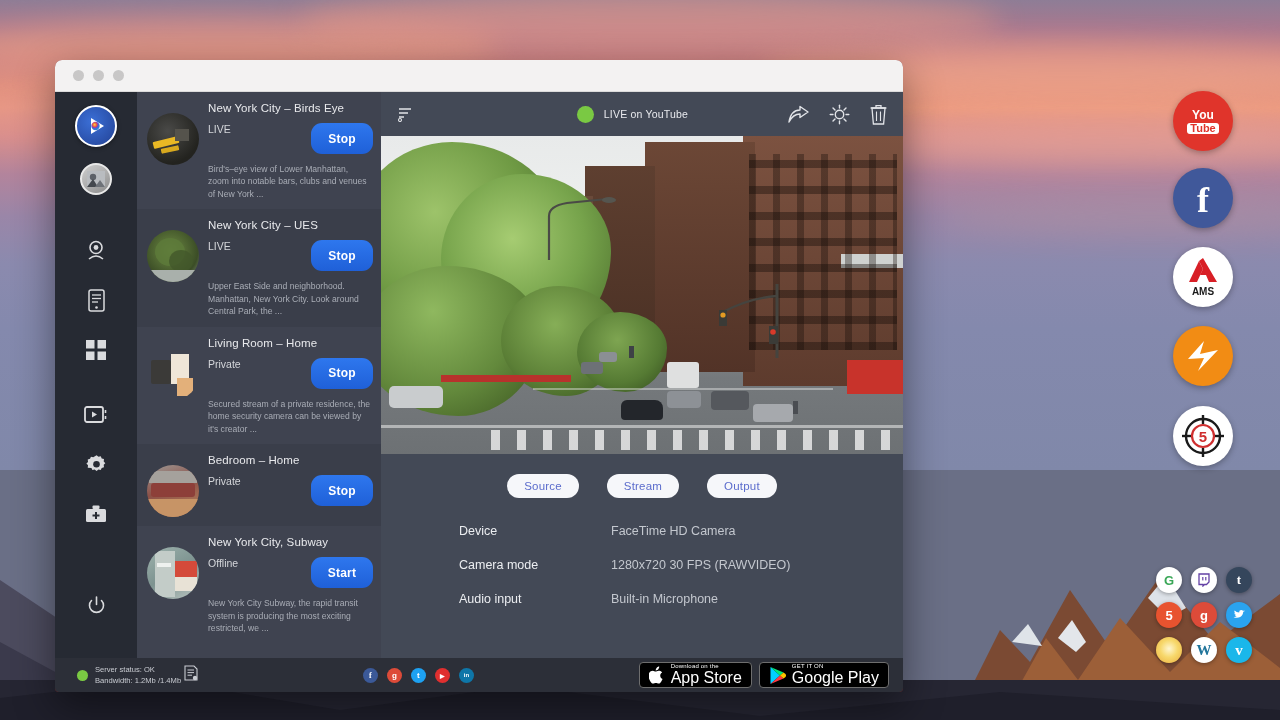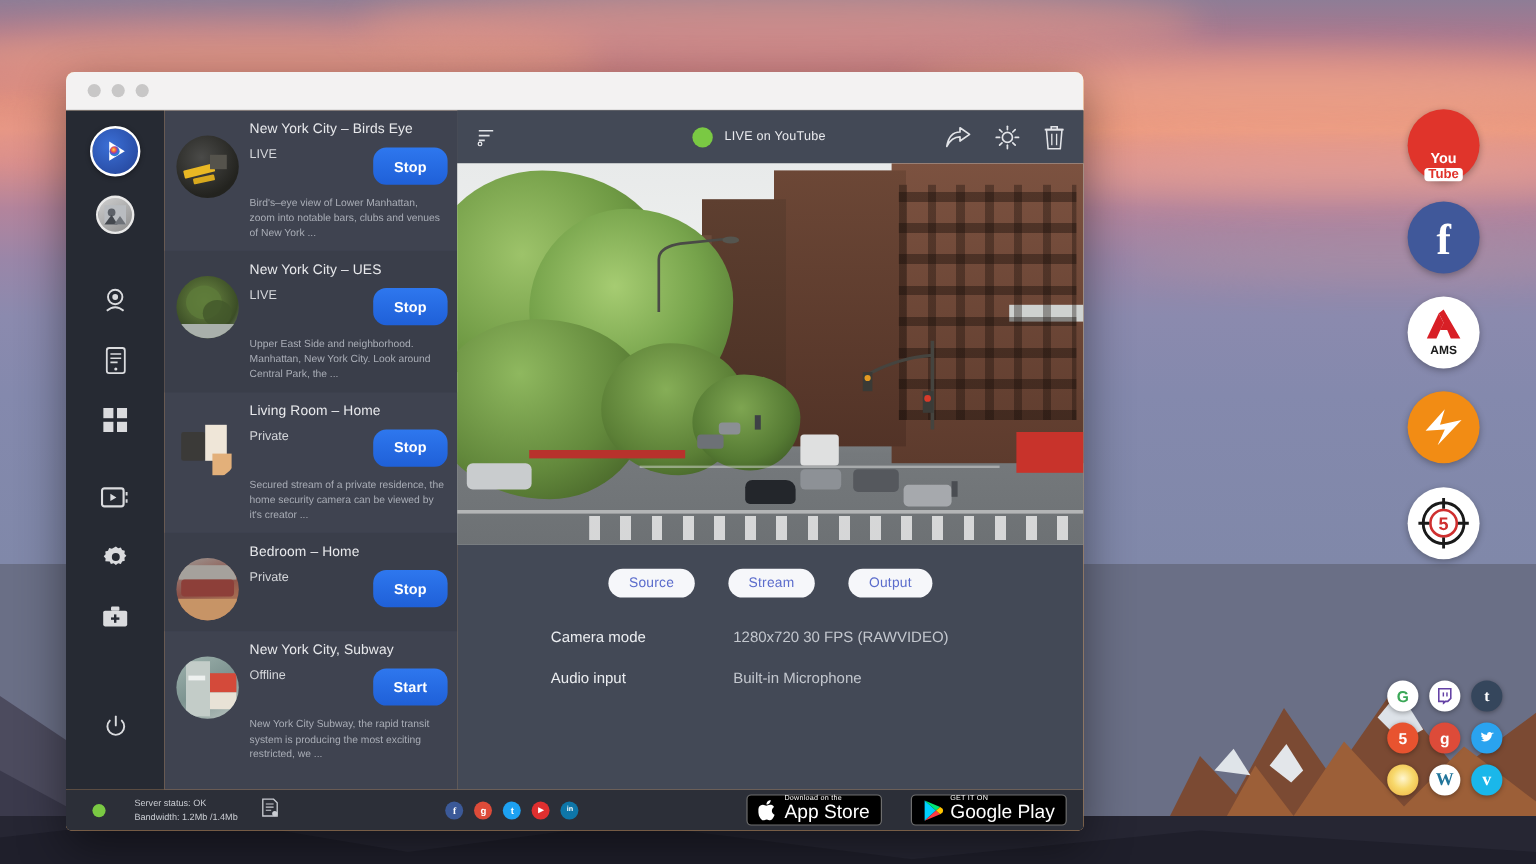--- a/index.html
+++ b/index.html
@@ -32,21 +32,21 @@
     position:absolute; border-radius:50%;
     filter:blur(14px); opacity:.55;
   }
   .mtn { position:absolute; bottom:0; left:0; width:1280px; height:340px; }
 
   
   #window {
     position:absolute; left:55px; top:60px; width:848px; height:632px;
     border-radius:7px 7px 4px 4px; overflow:hidden;
     box-shadow:0 14px 40px rgba(0,0,0,.45);
-    background:#fdba74;
+    background:#7f1d1d;
   }
   #titlebar {
     height:32px; background:#f3f2f2;
     border-bottom:1px solid #dcdbdb;
     display:flex; align-items:center; padding-left:18px; gap:9px;
   }
   .dot { width:11px; height:11px; border-radius:50%; background:#c8c7c7; }
 
   #appbody { display:flex; height:566px; }
 
@@ -159,21 +159,21 @@
 
   
   #specs { padding:26px 0 0 78px; }
   .spec { display:flex; margin-bottom:20px; }
   .spec-k { width:152px; color:#eceef1; font-size:12.5px; }
   .spec-v { color:#c3c7ce; font-size:12.5px; }
 
   
   #footer {
     height:34px; background:#2c2f38; display:flex; align-items:center;
-    padding:16px 14px; gap:24px;
+    padding:16px 14px; gap:7px;
   }
   .srv-dot { width:11px; height:11px; border-radius:50%; background:#7ac943; margin-left:8px; }
   .srv-txt { color:#c9ccd2; font-size:7.6px; line-height:1.5; }
   .foot-center { flex:1; display:flex; justify-content:center; gap:9px; }
   .sico { width:15px; height:15px; border-radius:50%;
     display:flex; align-items:center; justify-content:center;
     font-size:8px; color:#fff; font-weight:bold; cursor:pointer; }
   .store {
     height:26px; background:#000; border:1px solid #6e6e6e; border-radius:4px;
     display:flex; align-items:center; gap:6px; padding:0 9px; cursor:pointer;
@@ -211,21 +211,21 @@
     <path d="M1000 340 L1046 258 L1078 300 L1120 238 L1170 292 L1220 242 L1280 288 L1280 340 Z" fill="#9c5f38"></path>
     <path d="M1058 258 L1072 240 L1086 262 L1076 272 Z" fill="#e3e6ea"></path>
     <path d="M1148 218 L1166 196 L1186 228 L1168 238 Z" fill="#dde2e8"></path>
     <path d="M1012 262 L1028 244 L1042 266 Z" fill="#dfe4e9"></path>
     <path d="M420 340 L520 286 L600 330 L700 270 L790 330 L900 300 L960 340 Z" fill="#2e2e3c"></path>
     <rect x="0" y="300" width="1280" height="40" fill="#262633"></rect>
     <path d="M0 318 L160 300 L340 330 L520 306 L760 336 L1000 312 L1280 330 L1280 340 L0 340 Z" fill="#1f1f2b"></path>
   </svg>
 </div>
 
-<div class="dock-ico" style="left:1173px;top:91px;width:60px;height:60px;background:#e0342b;align-items:flex-end;">
+<div class="dock-ico" style="left:1173px;top:91px;width:60px;height:60px;background:#e0342b;">
   <div style="text-align:center;line-height:1;">
     <div style="color:#fff;font-size:12px;font-weight:bold;">You</div>
     <div style="background:#fff;color:#e0342b;font-size:11px;font-weight:bold;border-radius:3px;padding:0 3px;margin-top:2px;">Tube</div>
   </div>
 </div>
 
 <div class="dock-ico" style="left:1173px;top:168px;width:60px;height:60px;background:#40589a;">
   <span style="color:#fff;font-size:36px;font-weight:bold;font-family:'Liberation Serif',serif;line-height:1;margin-top:4px;">f</span>
 </div>
 
@@ -581,20 +581,24 @@
       </div>
 
       <div id="tabs">
         <button class="pill">Source</button>
         <button class="pill">Stream</button>
         <button class="pill">Output</button>
       </div>
 
       <div id="specs">
         <div class="spec">
+          <span class="spec-k">Device</span>
+          <span class="spec-v">FaceTime HD Camera</span>
+        </div>
+        <div class="spec">
           <span class="spec-k">Camera mode</span>
           <span class="spec-v">1280x720 30 FPS (RAWVIDEO)</span>
         </div>
         <div class="spec">
           <span class="spec-k">Audio input</span>
           <span class="spec-v">Built-in Microphone</span>
         </div>
       </div>
     </div>
   </div>

